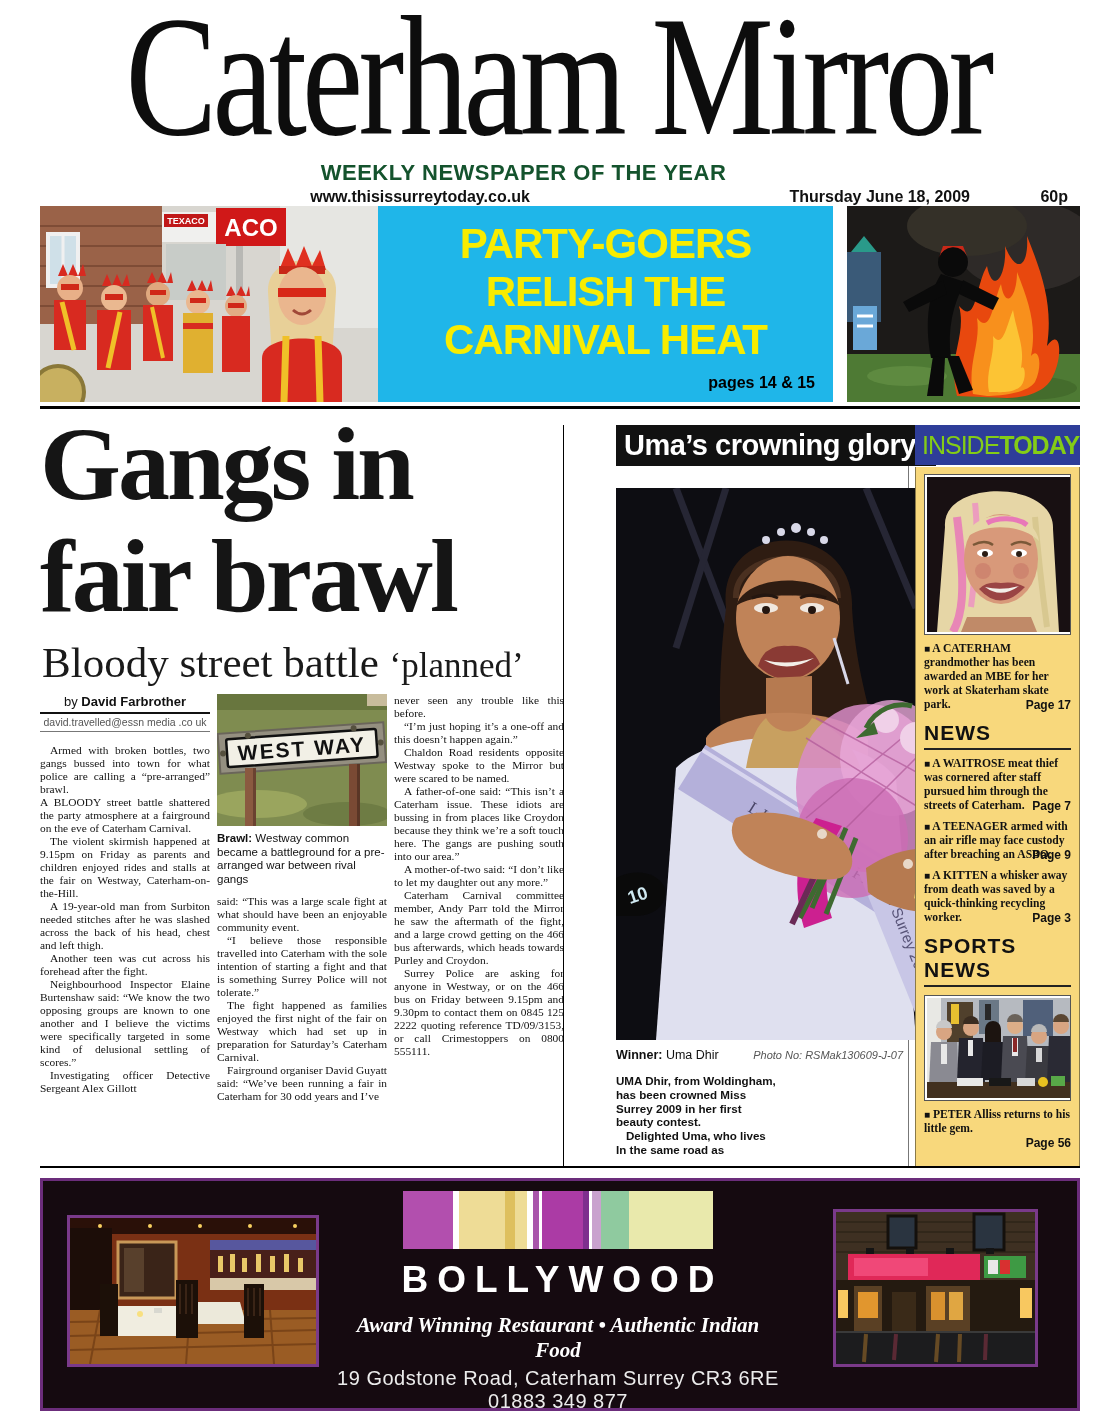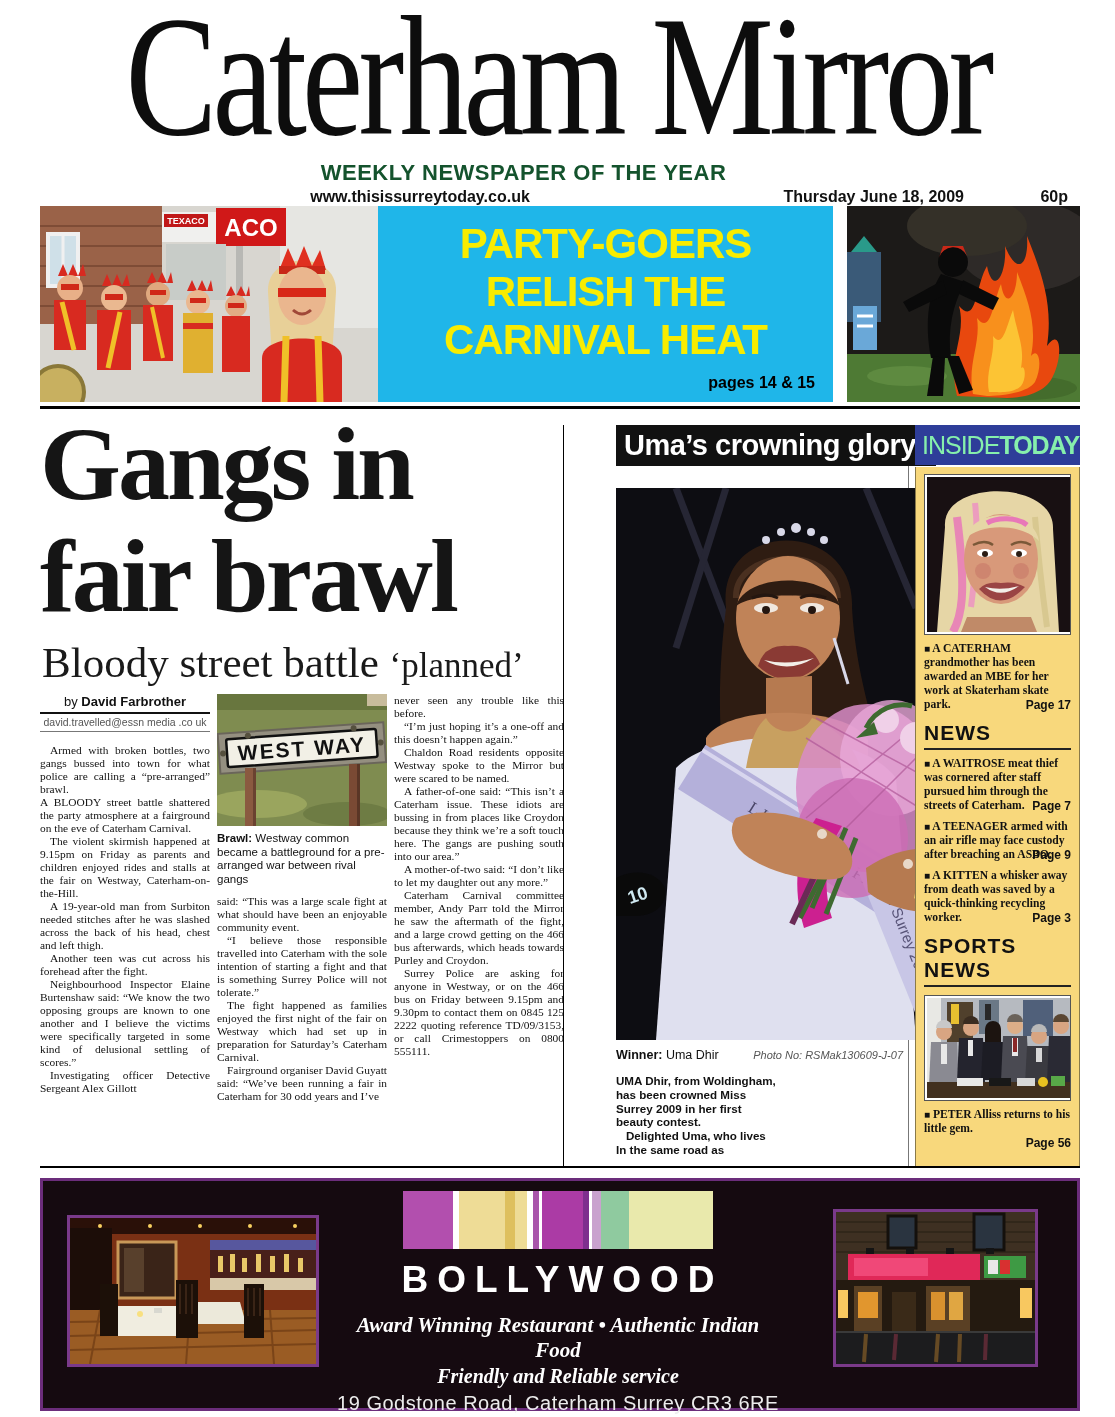--- a/index.html
+++ b/index.html
@@ -11,21 +11,21 @@
   
   .masthead-title { left:0; top:-4px; width:1115px; text-align:center;
     font-size:172px; line-height:160px; letter-spacing:-6px; color:#0d0d0d;
     transform:scaleX(0.80); transform-origin:50% 0; white-space:nowrap; }
   .tagline { left:0; top:160px; width:985px; text-align:center;
     font-family:"Liberation Sans","DejaVu Sans",sans-serif; font-weight:bold;
     font-size:22px; letter-spacing:0.5px; color:#14532d;margin-left:31px; }
   .infobar { left:40px; top:188px; width:1040px; height:20px;
     font-family:"Liberation Sans","DejaVu Sans",sans-serif; font-weight:bold; font-size:16px; }
   .website { position:absolute; left:0; width:760px; text-align:center; }
-  .issue-date { position:absolute; right:116px; }
+  .issue-date { position:absolute; right:110px; }
   .price { position:absolute; right:12px; }
 
   
   .banner { left:40px; top:206px; width:1040px; height:196px; display:flex; }
   .banner .ph-left { width:338px; height:196px; }
   .banner .cyanbox { width:455px; height:196px; background:#1fb6e9; position:relative; }
   .banner .gap { width:14px; height:196px; background:#fff; }
   .banner .ph-right { width:233px; height:196px; }
   .banner-head { position:absolute; left:0; top:14px; width:100%; text-align:center;
     font-family:"Liberation Sans","DejaVu Sans",sans-serif; font-weight:bold;
@@ -69,21 +69,21 @@
   .uma-capline .photono { position:absolute; right:2px; top:1px; font-style:italic;
     font-size:11px; color:#555;margin-left:28px; }
   .uma-cols { margin-top:10px; display:flex; gap:12px;
     font-family:"Liberation Sans","DejaVu Sans",sans-serif; font-weight:bold;
     font-size:11.6px; line-height:13.8px; }
   .uma-cols .ucol { width:162px; }
   .uma-cols p + p { text-indent:10px; margin-top:0; }
 
   
   .inside-bar { left:915px; top:425px; width:165px; height:40px; background:#2e3d99;
-    color:#86efac; font-family:"Liberation Sans","DejaVu Sans",sans-serif;
+    color:#84cc16; font-family:"Liberation Sans","DejaVu Sans",sans-serif;
     font-size:25px; line-height:40px; padding-left:7px; letter-spacing:-1px; }
   .inside-bar b { font-weight:bold; }
   .sidebox { left:915px; top:467px; width:165px; height:700px; background:#f8d87c;
     border:1px solid #8a7a4a; border-top:none; padding:7px 8px 16px; }
   .side-photo-frame { border:1px solid #555; background:#fff; padding:2px; }
   .side-photo { display:block; width:143px; height:155px; }
   .side-item { margin-top:7px; font-weight:bold; font-size:11.6px; line-height:14px;
     position:relative; }
   .side-item .sq { font-size:10px; }
   .side-item .pg { position:absolute; right:0; bottom:0;
@@ -546,21 +546,20 @@
           <line x1="184" y1="70" x2="184" y2="98"></line>
           <line x1="190" y1="70" x2="190" y2="98"></line>
         </g>
     </svg>
   </div>
 
   <div class="ad-center">
     <div class="stripes"></div>
     <div class="ad-name">BOLLYWOOD</div>
     <div class="ad-line1">Award Winning Restaurant • Authentic Indian Food</div>
-    <div class="ad-line2">Friendly and Reliable service</div>
     <div class="ad-addr">19 Godstone Road, Caterham Surrey CR3 6RE 01883 349 877</div>
   </div>
 
   <div class="ad-photo r">
     <svg width="199" height="152" viewBox="0 0 199 152">
       <rect width="199" height="152" fill="#0c0a08"></rect>
       <rect x="0" y="0" width="199" height="116" fill="#3e3022"></rect>
       <g stroke="#2e2418" stroke-width="1.5">
           <line x1="0" y1="10" x2="199" y2="10"></line>
           <line x1="0" y1="20" x2="199" y2="20"></line>

